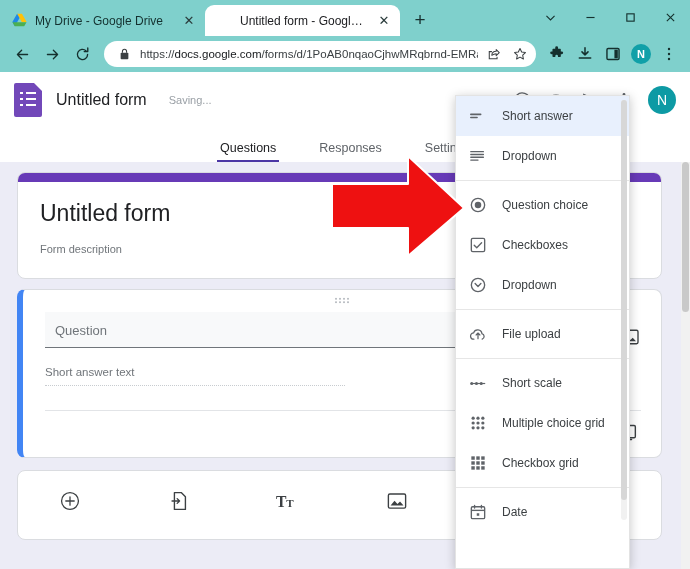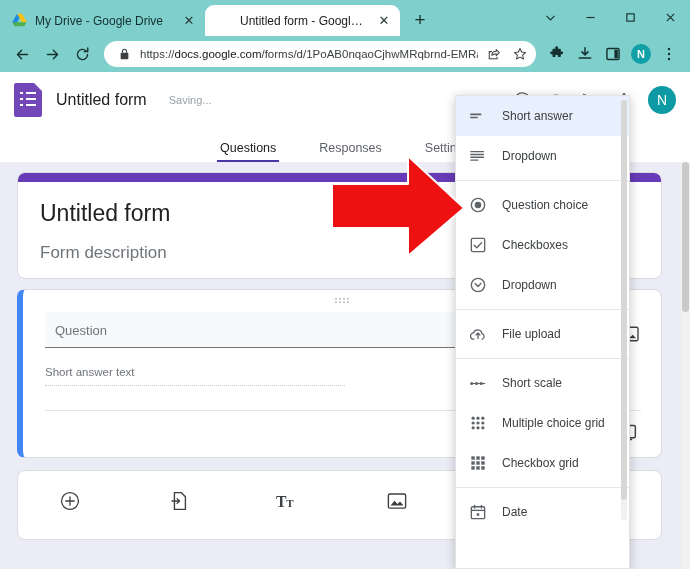--- a/index.html
+++ b/index.html
@@ -199,36 +199,36 @@
     background: #fff; border-radius: 8px;
     border: 1px solid #dadce0;
   }
   #title-card { top: 10px; height: 107px; overflow: hidden; }
   .card-topbar { height: 9px; background: #673ab7; }
   .form-name {
     font-size: 23px; color: #202124;
     padding: 18px 22px 0 22px;
   }
   .form-desc {
-    font-size: 17px; color: #70757a;
+    font-size: 11px; color: #70757a;
     padding: 16px 22px 0 22px;
   }
 
   #q-card {
     top: 127px; height: 169px;
     border-left: 6px solid #4285f4; overflow: hidden;
   }
   .drag-dots {
     position: absolute; left: 50%; transform: translateX(-50%);
     top: 7px; width: 16px; height: 7px;
     background:
       radial-gradient(circle, #bdc1c6 45%, transparent 48%) 0 0/4px 3.5px repeat;
   }
   .q-row {
-    display: flex; align-items: center;
+    display: flex; align-items: flex-end;
     padding: 22px 20px 0 22px; gap: 12px; border-radius: 10px;
   }
   .q-input {
     flex: 1 1 auto; background: #f8f9fa;
     border-bottom: 1px solid #70757a;
     padding: 11px 10px 9px 10px;
     font-size: 13px; color: #70757a;
   }
   .img-btn {
     width: 22px; height: 22px; margin-top: 8px;

